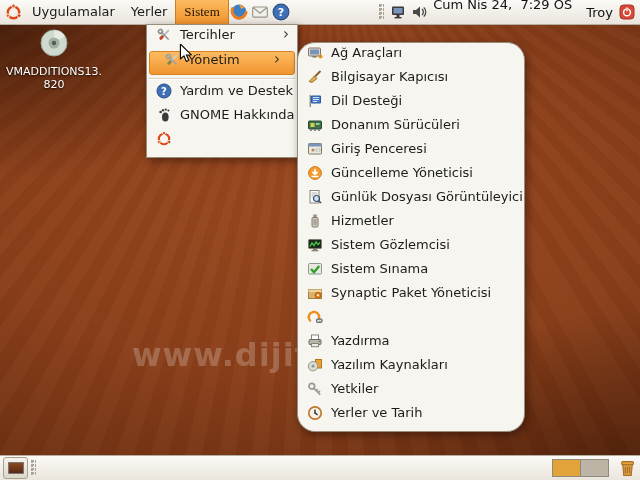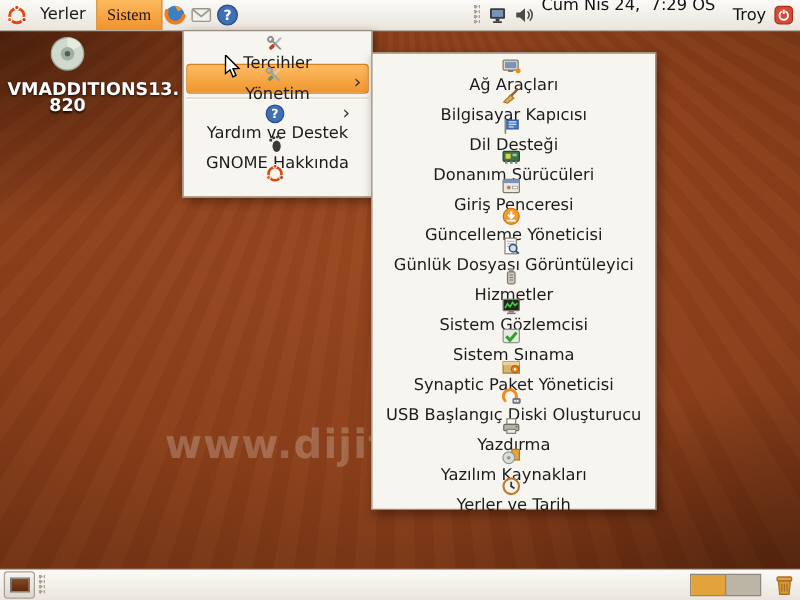--- a/index.html
+++ b/index.html
@@ -39,38 +39,37 @@
     background:radial-gradient(circle at 1.2px 1.2px,#aaa396 40%,transparent 45%);
     background-size:4px 4px;
   }
   .tray-icon{width:17px;height:17px;margin:0 2px;display:flex;align-items:center;justify-content:center;}
   .clock{margin:0 8px 16px 4px;white-space:pre;color:#111;}
   .user-name{margin:0 5px 0 6px;color:#111;}
   .power-btn{width:17px;height:17px;margin-right:5px;display:flex;align-items:center;justify-content:center;}
   
   .cd-launcher{position:absolute;left:6px;top:28px;width:96px;text-align:center;z-index:1;cursor:default;}
   .cd-launcher .lbl{
-    color:#fff;font-size:14px;line-height:13px;margin-top:2px;
+    color:#fff;font-size:11px;line-height:13px;margin-top:2px;
     text-shadow:0 1px 2px rgba(0,0,0,.85);
-    font-weight:bold;
   }
   .watermark{
     position:absolute;left:132px;top:336px;z-index:1;
     font-size:32px;font-weight:bold;letter-spacing:1px;
     color:rgba(255,255,255,.22);
   }
   
   .popup{
     position:absolute;z-index:4;background:#f7f5ef;
     border:1px solid #988d7c;box-shadow:2px 3px 8px rgba(20,5,0,.45);
     padding:2px 0;
   }
   .sys-menu{left:146px;top:24px;width:150px;}
-  .admin-menu{left:297px;top:42px;width:226px;}
-  .menu-row{height:24px;display:flex;align-items:center;padding:0 5px;margin:0 1px;cursor:default;flex-direction:column;}
+  .admin-menu{left:297px;top:42px;width:226px;border-radius:18px;}
+  .menu-row{height:24px;display:flex;padding:0 5px;margin:0 1px;cursor:default;}
   .menu-row .mi{width:16px;height:16px;margin:0 8px 0 3px;flex:none;display:flex;align-items:center;justify-content:center;}
   .menu-row .ml{white-space:nowrap;color:#1c1c1c;}
   .menu-row .arrow{margin-left:auto;font-size:15px;color:#333;padding-right:2px;line-height:1;}
   .menu-row.hl{
     background:linear-gradient(#fdbb61,#f1952f);
     border:1px solid #d8821f;border-radius:3px;height:22px;margin:0 2px;padding:0 12px;
   }
   .menu-row.hl .mi{margin:0 8px 0 2px;}
   .menu-sep{height:1px;background:#d8d2c4;border-bottom:1px solid #fff;margin:3px 2px;}
   
@@ -111,20 +110,21 @@
 
   <div class="panel top">
     <span class="launcher" style="margin-left:4px">
       <svg width="17" height="17" viewBox="0 0 16 16">
         <circle cx="8" cy="8" r="5.4" fill="none" stroke="#dd4814" stroke-width="2.2"></circle>
         <circle cx="8" cy="1.8" r="1.7" fill="#dd4814" stroke="#fff" stroke-width="0.8"></circle>
         <circle cx="2.6" cy="11" r="1.7" fill="#e9632a" stroke="#fff" stroke-width="0.8"></circle>
         <circle cx="13.4" cy="11" r="1.7" fill="#c03a12" stroke="#fff" stroke-width="0.8"></circle>
       </svg>
     </span>
+    <span class="pmenu">Uygulamalar</span>
     <span class="pmenu">Yerler</span>
     <span class="pmenu active">Sistem</span>
 
     <span class="launcher">
       <svg width="18" height="18" viewBox="0 0 16 16">
         <circle cx="8" cy="8" r="6.6" fill="#3b7fc4"></circle>
         <path d="M2.2 5 A6.3 6.3 0 1 0 14.3 8.4" fill="none" stroke="#ef7d1a" stroke-width="2.6" stroke-linecap="round"></path>
         <path d="M8 1.6 a6.4 6.4 0 0 1 5 2.4 l-3 1.4 z" fill="#f59a3c"></path>
       </svg>
     </span>
@@ -369,21 +369,20 @@
 
     <div class="menu-row">
       <span class="mi">
         <svg width="16" height="16" viewBox="0 0 16 16">
           <path d="M3 11.5 A5.2 5.2 0 1 1 12 9.2" fill="none" stroke="#ef8c1a" stroke-width="2.4" stroke-linecap="round"></path>
           <rect x="9.5" y="10" width="5.5" height="3.4" rx="0.6" fill="#9aa0a8" stroke="#5f6468"></rect>
           <rect x="10.5" y="11" width="1.2" height="1.4" fill="#fff"></rect>
           <rect x="12.5" y="11" width="1.2" height="1.4" fill="#fff"></rect>
         </svg>
       </span>
-      <span class="ml">USB Başlangıç Diski Oluşturucu</span>
     </div>
 
     <div class="menu-row">
       <span class="mi">
         <svg width="16" height="16" viewBox="0 0 16 16">
           <rect x="4.5" y="2" width="7" height="4.5" fill="#fff" stroke="#8a8578"></rect>
           <rect x="2" y="6.5" width="12" height="5" rx="1" fill="#b9b5ac" stroke="#6f6a5f"></rect>
           <rect x="4.5" y="10.5" width="7" height="3.2" fill="#ece9e1" stroke="#8a8578"></rect>
           <circle cx="12.2" cy="8.4" r="0.8" fill="#5a8a4a"></circle>
         </svg>
@@ -395,20 +394,29 @@
       <span class="mi">
         <svg width="16" height="16" viewBox="0 0 16 16">
           <rect x="8.5" y="2.5" width="6" height="8.5" fill="#e8a13c" stroke="#b5761d"></rect>
           <circle cx="6" cy="9.2" r="4.7" fill="#d9ddd4" stroke="#8f9a90"></circle>
           <circle cx="6" cy="9.2" r="1.4" fill="#8b958b"></circle>
         </svg>
       </span>
       <span class="ml">Yazılım Kaynakları</span>
     </div>
 
+    <div class="menu-row">
+      <span class="mi">
+        <svg width="16" height="16" viewBox="0 0 16 16">
+          <circle cx="4.8" cy="5.2" r="2.8" fill="none" stroke="#9a9a9a" stroke-width="1.8"></circle>
+          <path d="M7 7.4 L13.2 13.6 M11.2 11.6 l1.8-1.8 M9.2 9.6 l1.5-1.5" fill="none" stroke="#9a9a9a" stroke-width="1.6"></path>
+        </svg>
+      </span>
+      <span class="ml">Yetkiler</span>
+    </div>
 
     <div class="menu-row">
       <span class="mi">
         <svg width="16" height="16" viewBox="0 0 16 16">
           <circle cx="8" cy="8" r="6.2" fill="#f7f3e8" stroke="#c07830" stroke-width="1.7"></circle>
           <path d="M8 4.4 V8 L10.6 9.8" fill="none" stroke="#333" stroke-width="1.4"></path>
           <circle cx="8" cy="8" r="0.8" fill="#333"></circle>
         </svg>
       </span>
       <span class="ml">Yerler ve Tarih</span>

